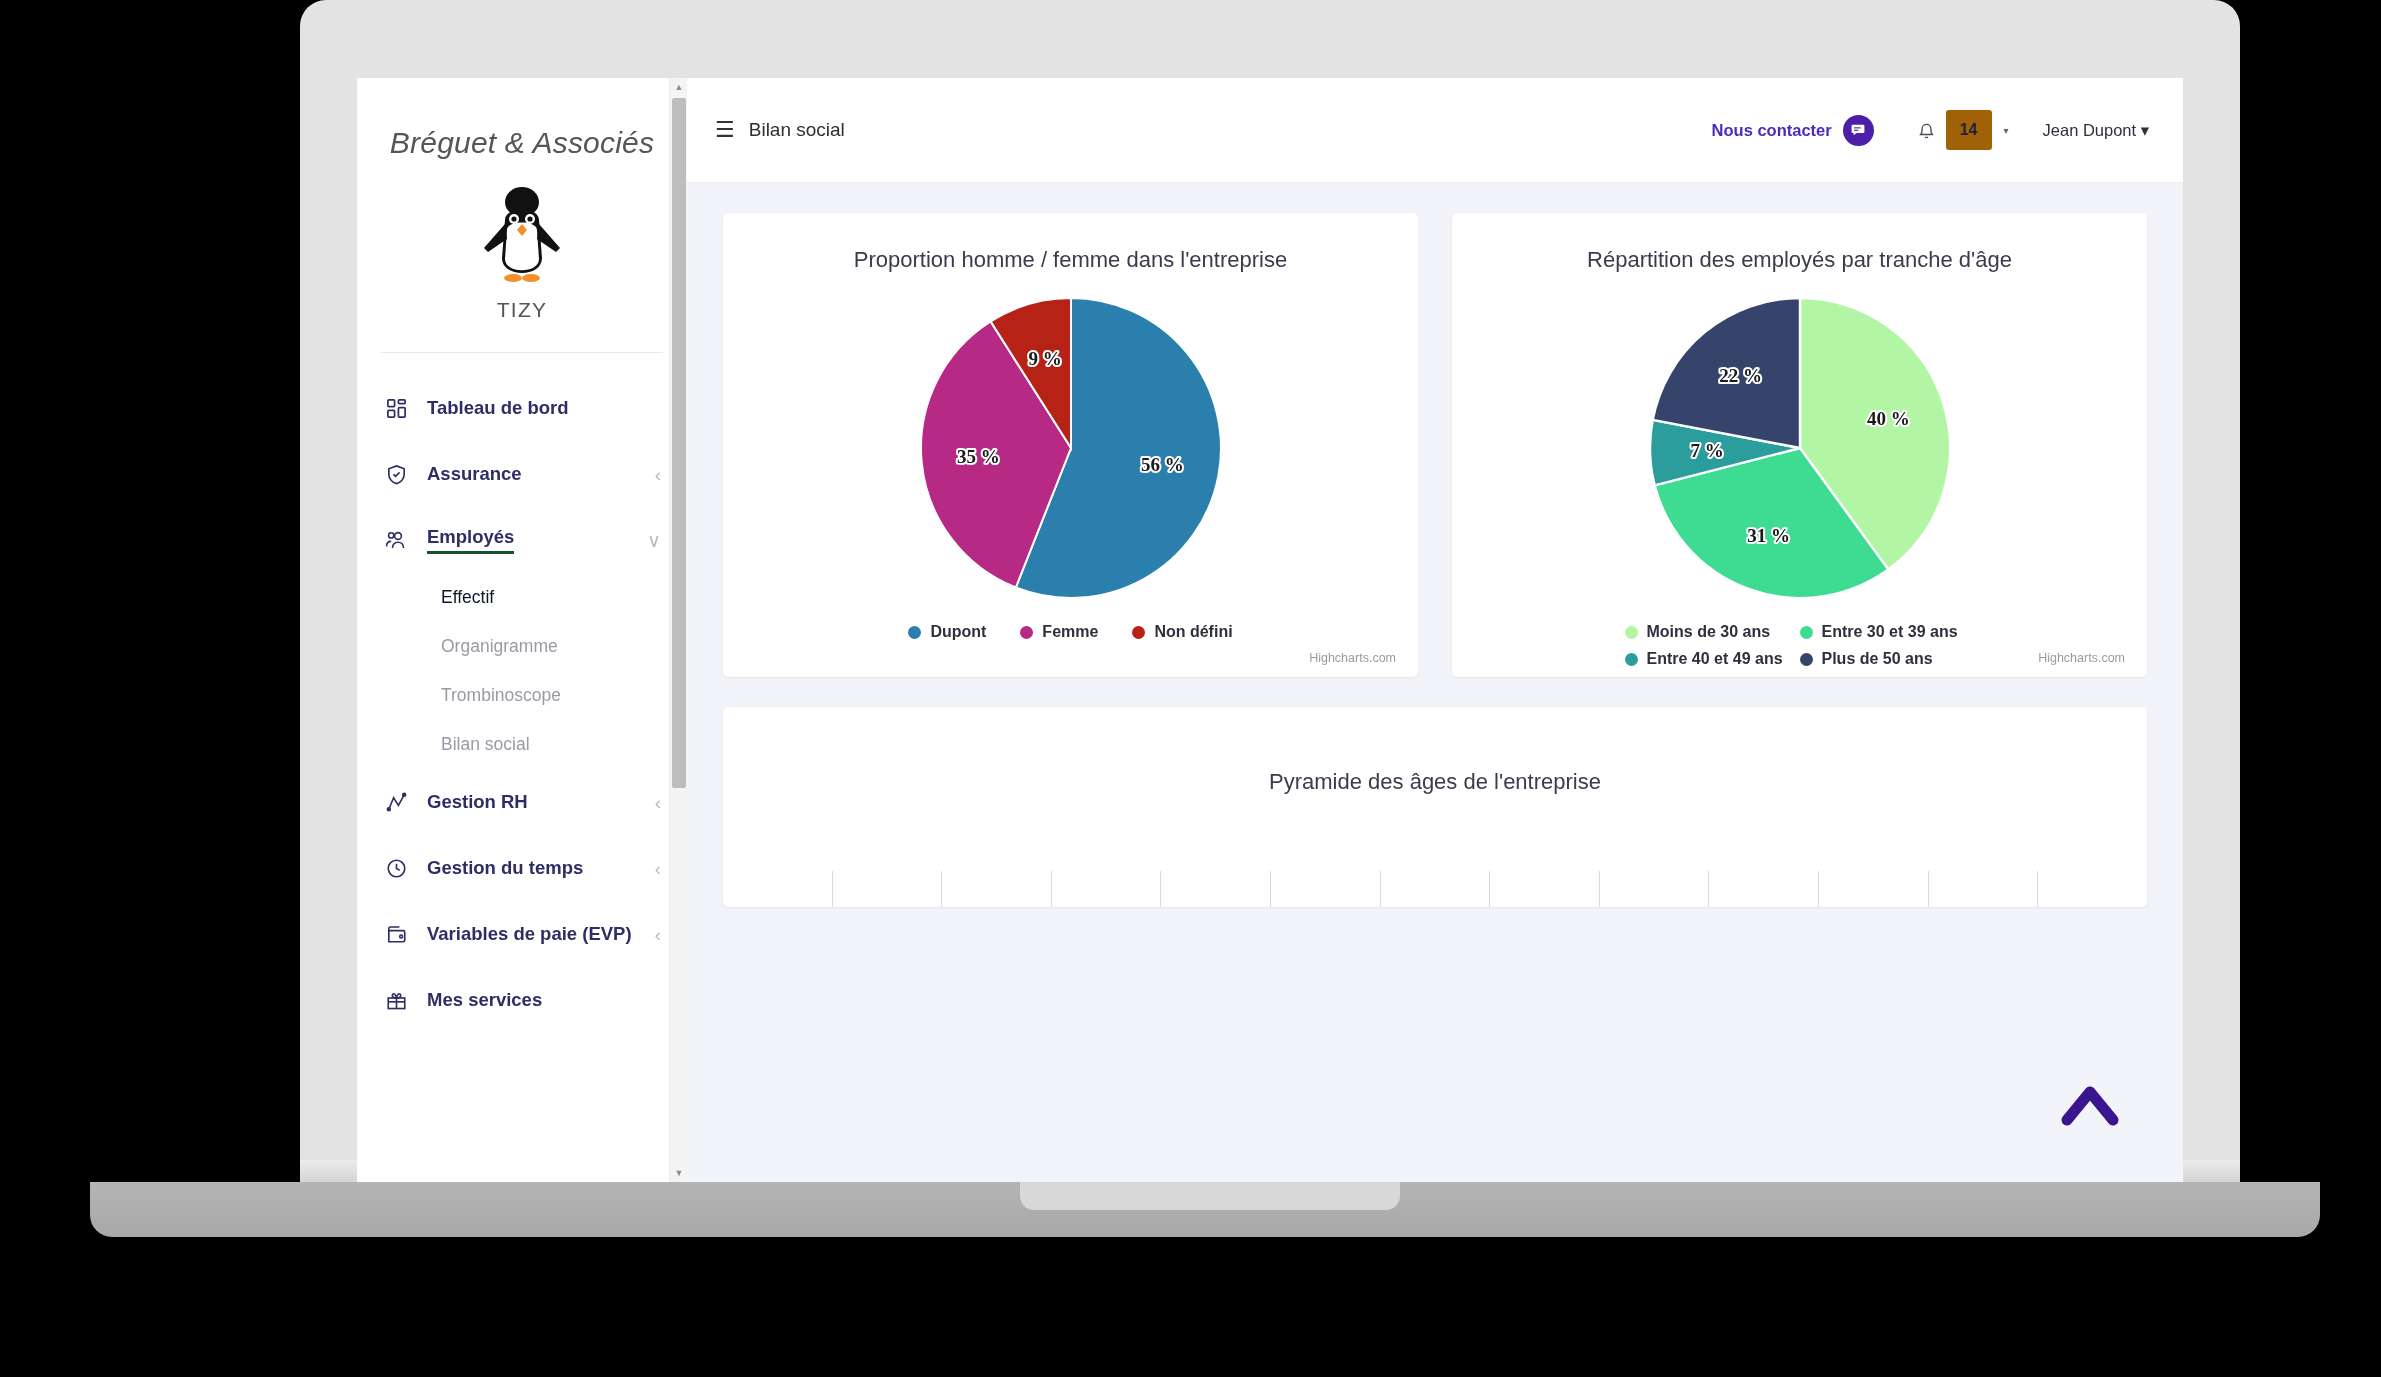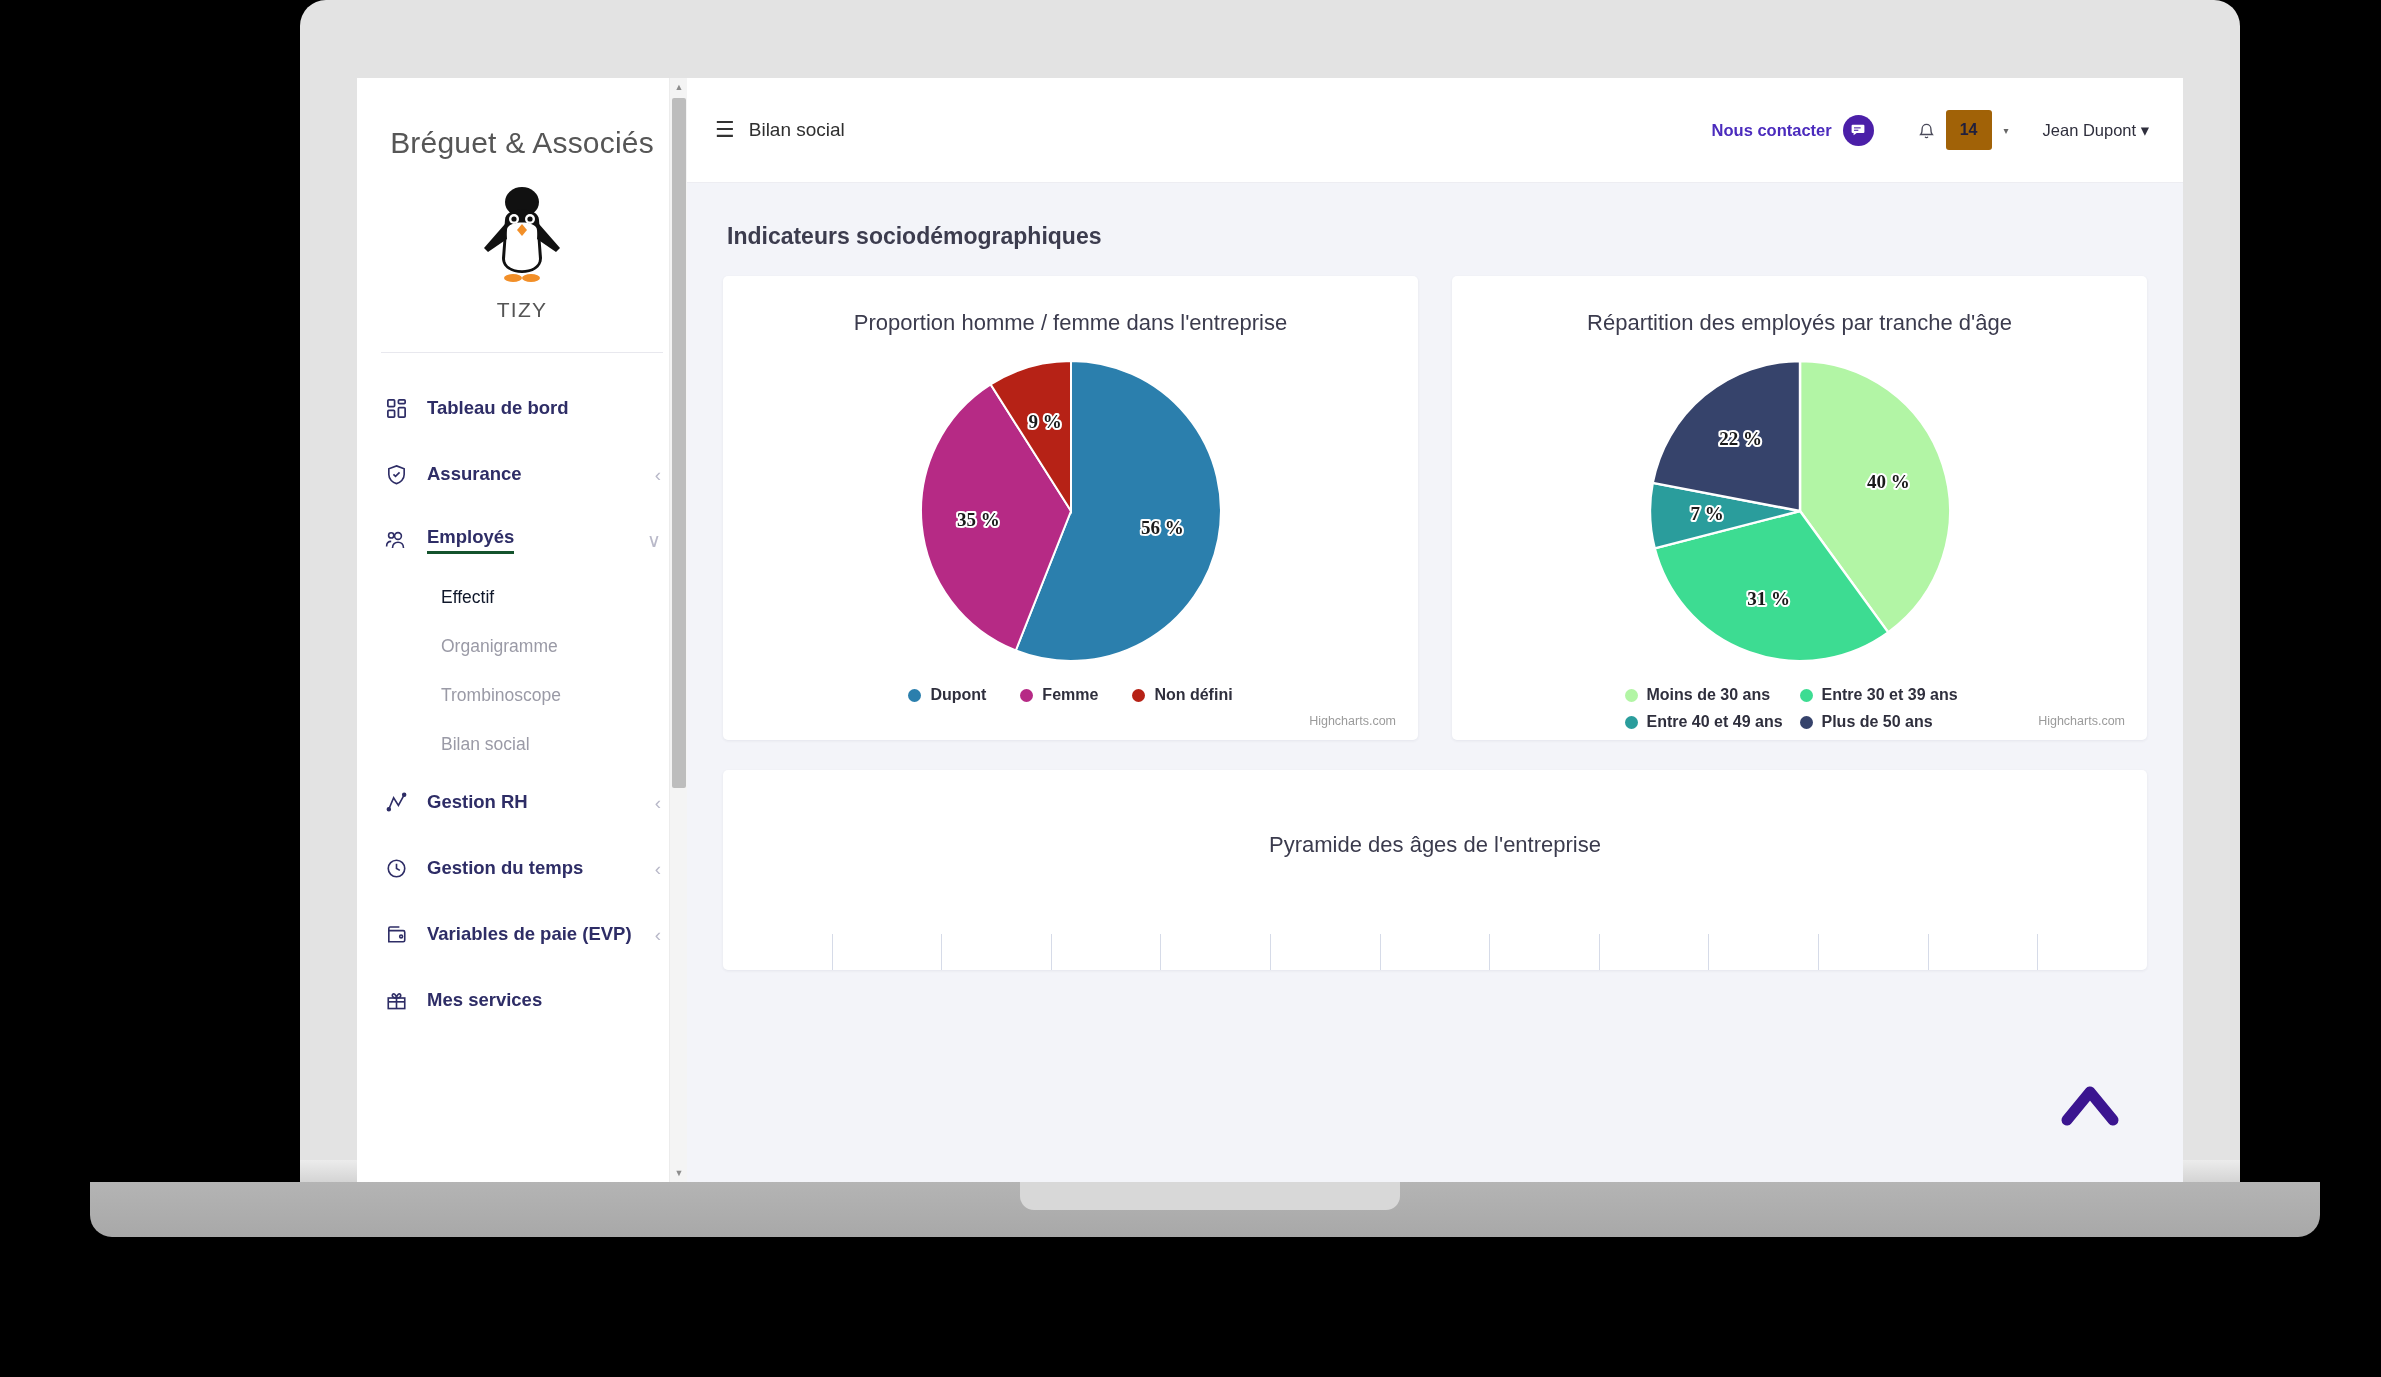--- a/index.html
+++ b/index.html
@@ -55,20 +55,21 @@
     display: flex; flex-direction: column;
     overflow: hidden;
   }
   .sidebar-inner { padding: 0 0 0 0; }
   #brand-name {
     text-align: center;
     font-size: 30px;
     color: #565656;
     padding: 48px 10px 0 10px;
     letter-spacing: .2px;
+    font-style: italic;
   }
   #logo-wrap { display: flex; justify-content: center; padding: 26px 0 4px 0; }
   #company-name {
     text-align: center; font-size: 21px; color: #555; letter-spacing: 1.2px;
     padding-bottom: 30px;
   }
   #sidebar-divider { height: 1px; background: #e8e8ee; margin: 0 24px 22px 24px; }
 
   .nav-item {
     display: flex; align-items: center;
@@ -342,21 +343,20 @@
                 <path d="M10.4 19.2 A1.8 1.8 0 0 0 13.6 19.2"></path>
               </svg>
             </span>
             <span id="notif-count">14</span>
             <span id="notif-caret">▾</span>
             <span id="user-menu"><span>Jean Dupont</span> <span>▾</span></span>
           </div>
         </header>
 
         <main id="content">
-          <div id="section-title">Indicateurs sociodémographiques</div>
 
           <div id="charts-row">
 
             <section class="card">
               <div class="card-title">Proportion homme / femme dans l'entreprise</div>
               <div class="chart-area">
                 <svg class="pie-svg" width="310" height="310" viewBox="0 0 310 310">
 
                   <path d="M 155 155 L 155.0 5.0 A 150 150 0 1 1 99.8 294.5 Z" fill="#2b7fad" stroke="#fff" stroke-width="2"></path>
 

